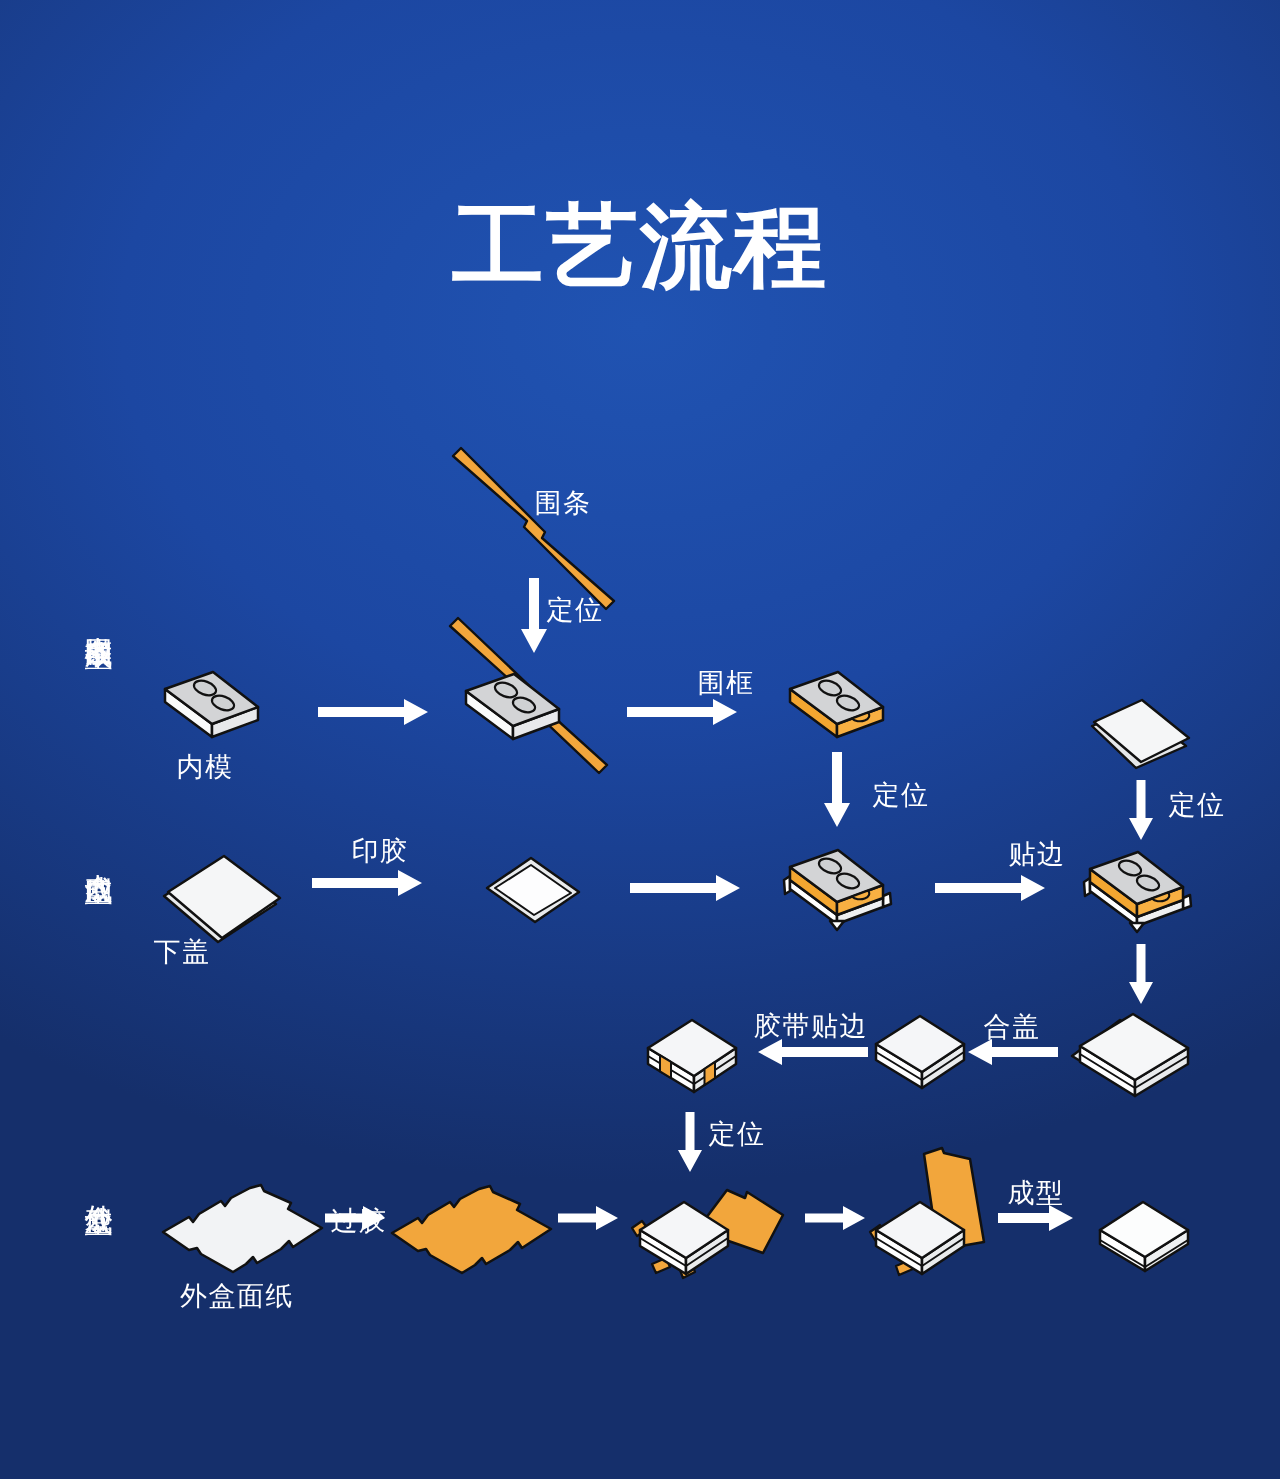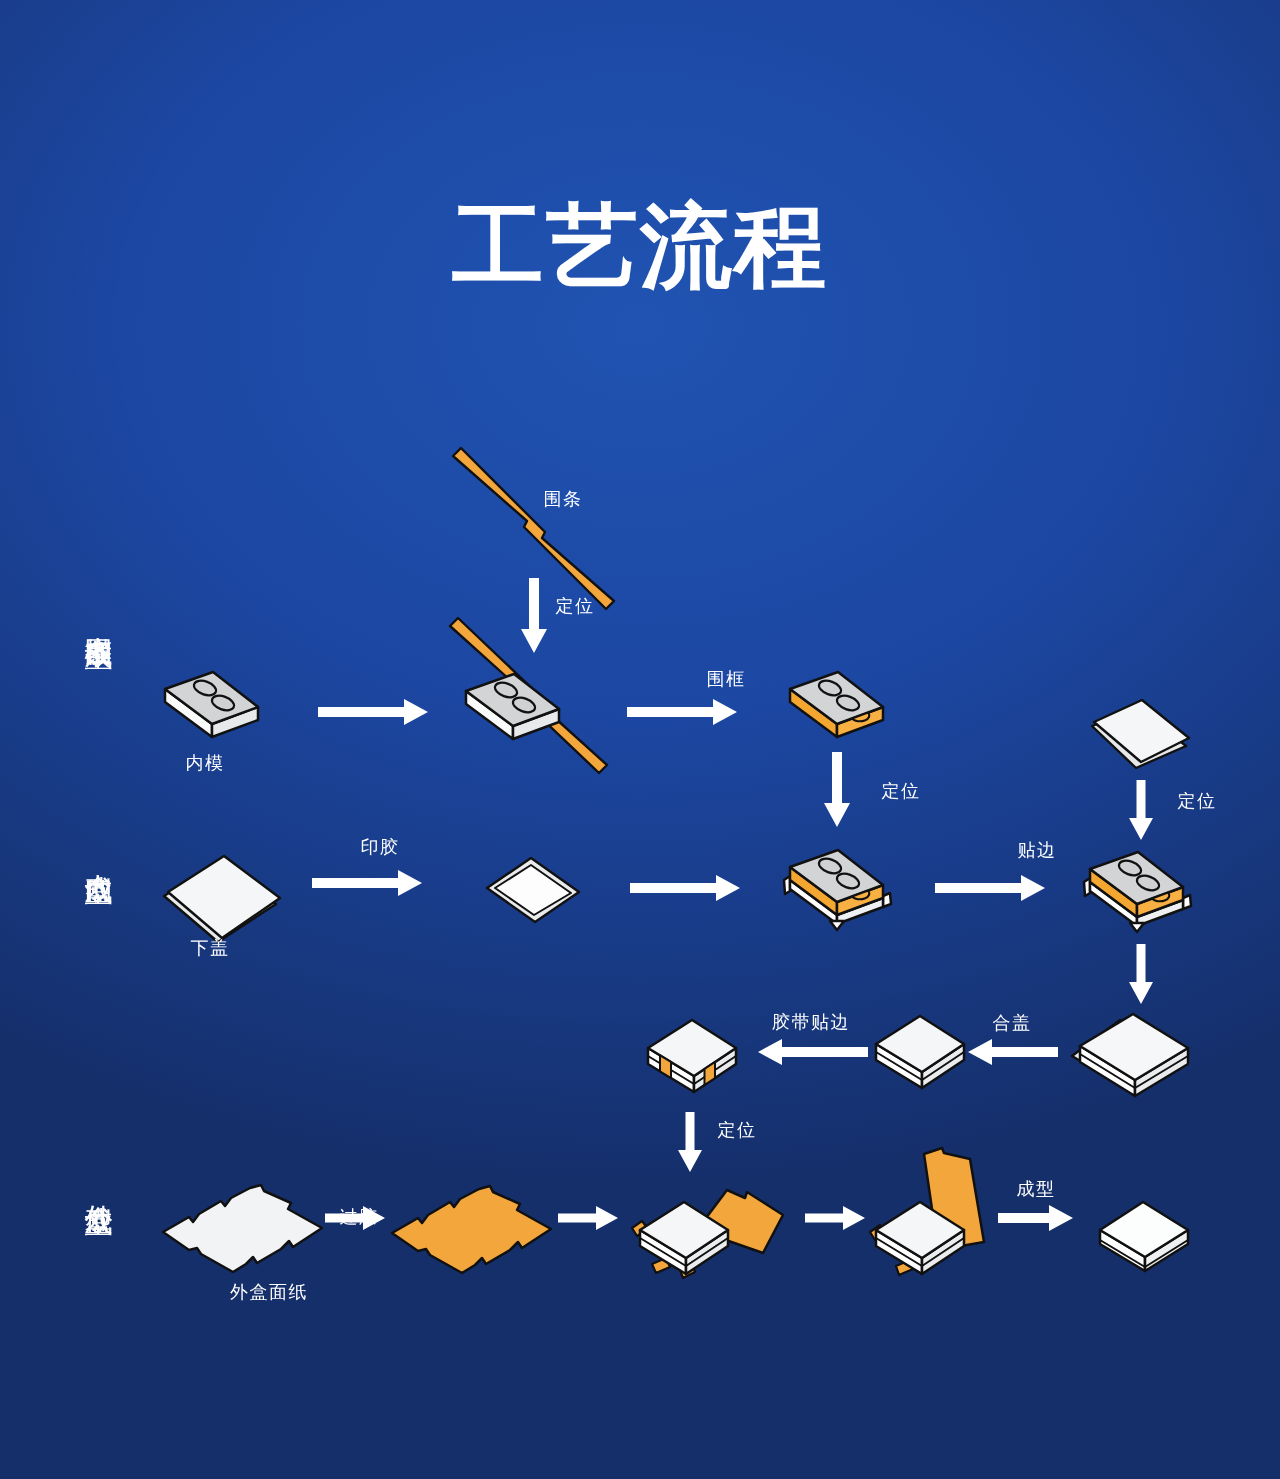--- a/index.html
+++ b/index.html
@@ -14,21 +14,21 @@
   }
   .title-sub{
     position:absolute;top:293px;left:0;right:0;text-align:center;
     color:#fff;font-size:45px;font-weight:400;line-height:1;letter-spacing:3px;
   }
   .vlbl{
     position:absolute;color:#fff;font-size:28px;letter-spacing:1px;line-height:1.04;
     writing-mode:vertical-rl;text-orientation:upright;white-space:nowrap;
   }
   .lbl{
-    position:absolute;color:#fff;font-size:18px;letter-spacing:1.5px;line-height:1;
+    position:absolute;color:#fff;font-size:27px;letter-spacing:1.5px;line-height:1;
     white-space:nowrap;transform:translateX(-50%);
   }
   svg.diagram{position:absolute;left:0;top:0;}
 </style>
 </head>
 <body>
 
 <div class="canvas">
 
   <div class="title-main">工艺流程</div>
@@ -183,22 +183,22 @@
     </g>
   </svg>
 
   <div class="lbl" style="left:563px;top:490px;">围条</div>
   <div class="lbl" style="left:575px;top:597px;">定位</div>
   <div class="lbl" style="left:205px;top:754px;">内模</div>
   <div class="lbl" style="left:682px;top:670px;margin-left:44px;">围框</div>
   <div class="lbl" style="left:901px;top:782px;">定位</div>
   <div class="lbl" style="left:1197px;top:792px;">定位</div>
   <div class="lbl" style="left:363px;top:838px;margin-left:17px;">印胶</div>
-  <div class="lbl" style="left:210px;top:939px;">下盖</div>
+  <div class="lbl" style="left:182px;top:939px;">下盖</div>
   <div class="lbl" style="left:989px;top:841px;margin-left:48px;">贴边</div>
   <div class="lbl" style="left:1012px;top:1014px;">合盖</div>
   <div class="lbl" style="left:811px;top:1013px;">胶带贴边</div>
   <div class="lbl" style="left:737px;top:1121px;">定位</div>
   <div class="lbl" style="left:353px;top:1208px;margin-left:6px;">过胶</div>
-  <div class="lbl" style="left:237px;top:1283px;margin-left:32px;">外盒面纸</div>
+  <div class="lbl" style="left:237px;top:1283px;">外盒面纸</div>
   <div class="lbl" style="left:1036px;top:1180px;">成型</div>
 
 </div>
 
 </body></html>

